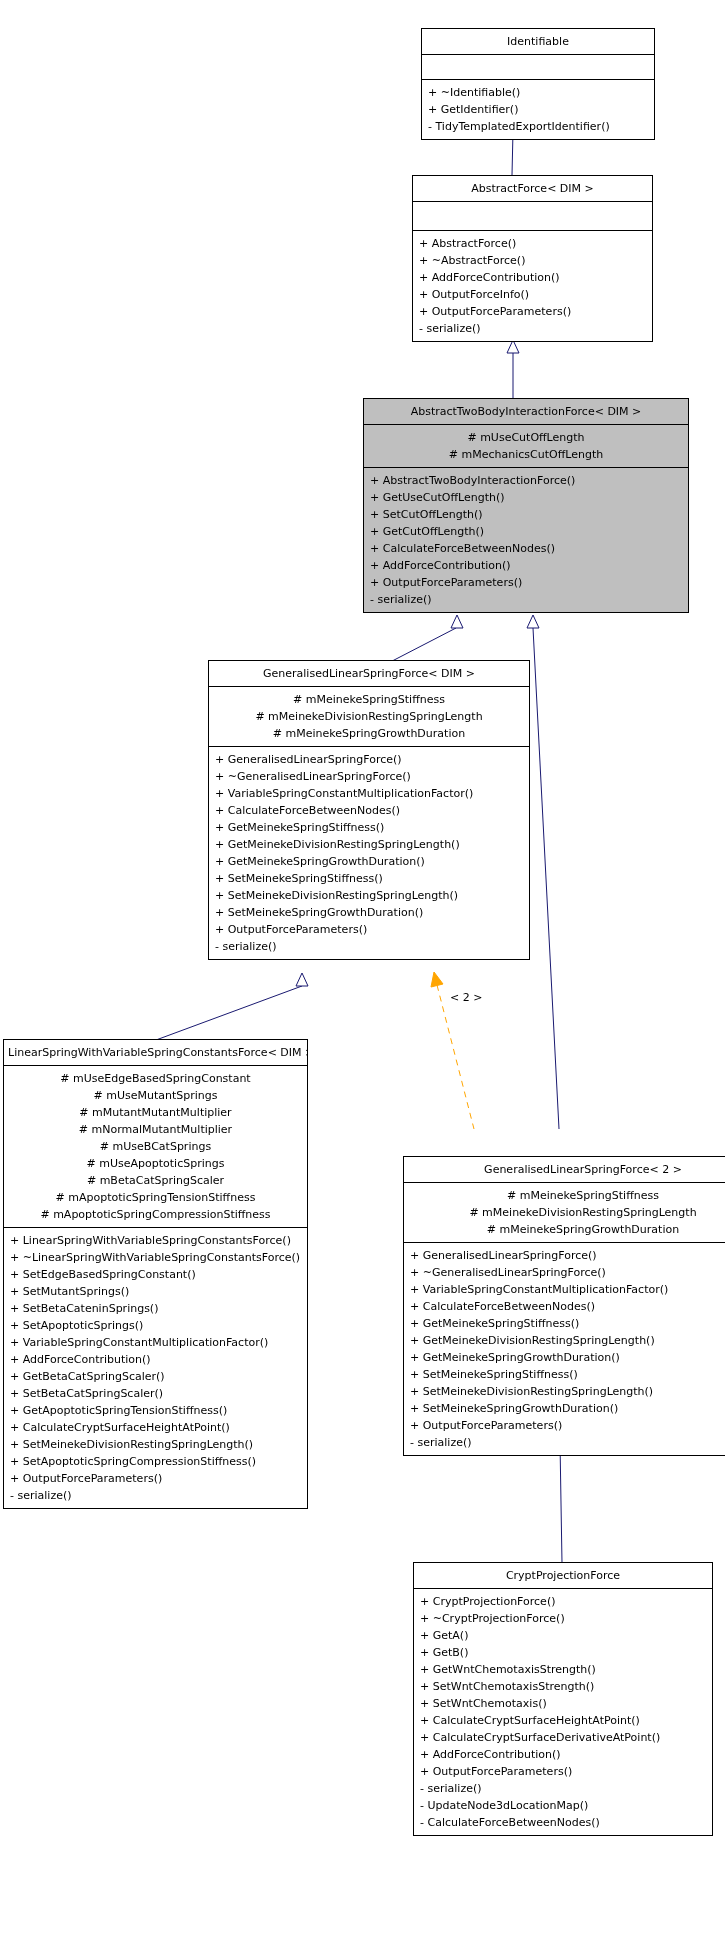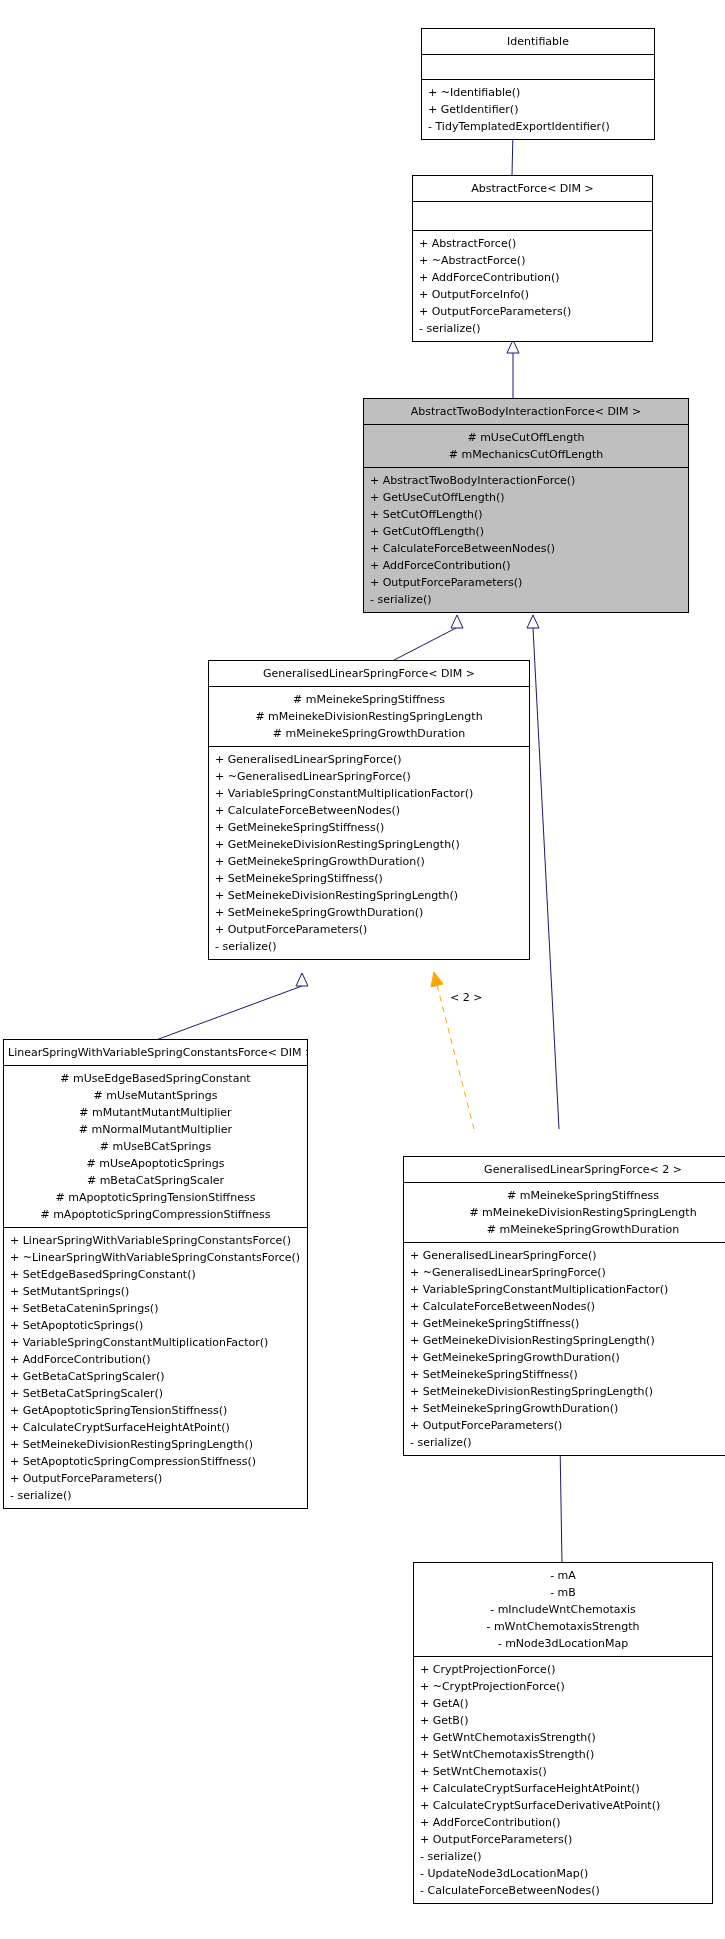--- a/index.html
+++ b/index.html
@@ -187,27 +187,21 @@
         <div class="row">+ GetMeinekeSpringGrowthDuration()</div>
         <div class="row">+ SetMeinekeSpringStiffness()</div>
         <div class="row">+ SetMeinekeDivisionRestingSpringLength()</div>
         <div class="row">+ SetMeinekeSpringGrowthDuration()</div>
         <div class="row">+ OutputForceParameters()</div>
         <div class="row">- serialize()</div>
       </div>
   </div>
 
   <div class="uml-box" style="left:413px;top:1562px;width:300px;">
-    <div class="attrs">
-        <div class="row">- mA</div>
-        <div class="row">- mB</div>
-        <div class="row">- mIncludeWntChemotaxis</div>
-        <div class="row">- mWntChemotaxisStrength</div>
-        <div class="row">- mNode3dLocationMap</div>
-      </div>
+    <div class="title">CryptProjectionForce</div>
     <div class="methods">
         <div class="row">+ CryptProjectionForce()</div>
         <div class="row">+ ~CryptProjectionForce()</div>
         <div class="row">+ GetA()</div>
         <div class="row">+ GetB()</div>
         <div class="row">+ GetWntChemotaxisStrength()</div>
         <div class="row">+ SetWntChemotaxisStrength()</div>
         <div class="row">+ SetWntChemotaxis()</div>
         <div class="row">+ CalculateCryptSurfaceHeightAtPoint()</div>
         <div class="row">+ CalculateCryptSurfaceDerivativeAtPoint()</div>

